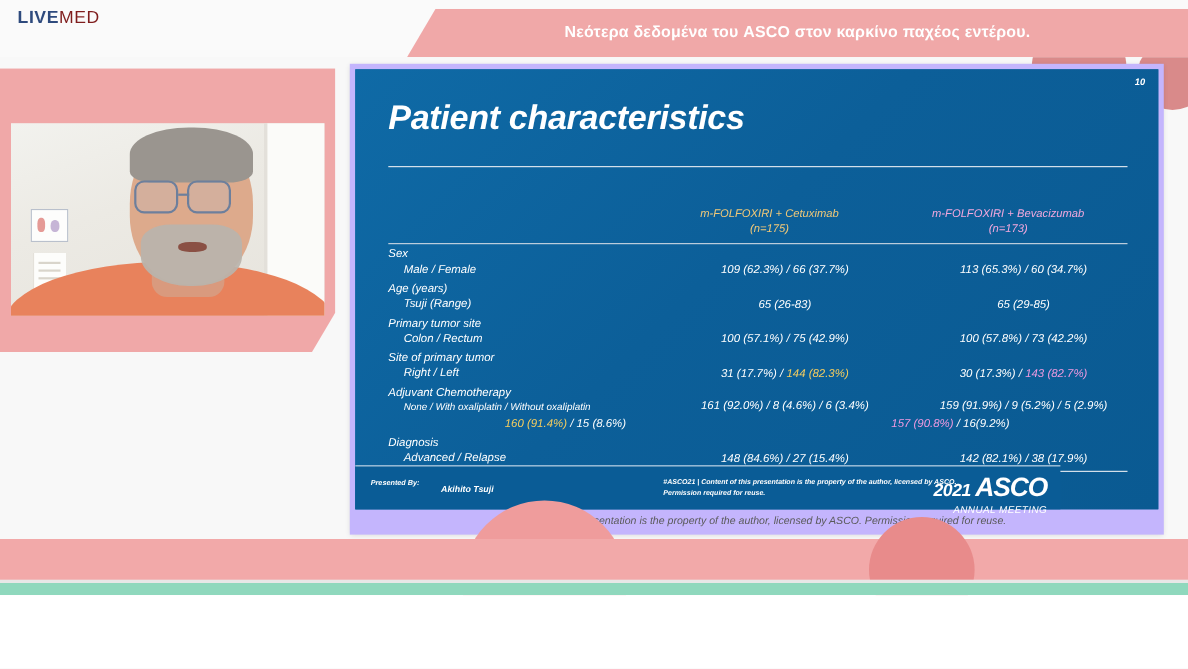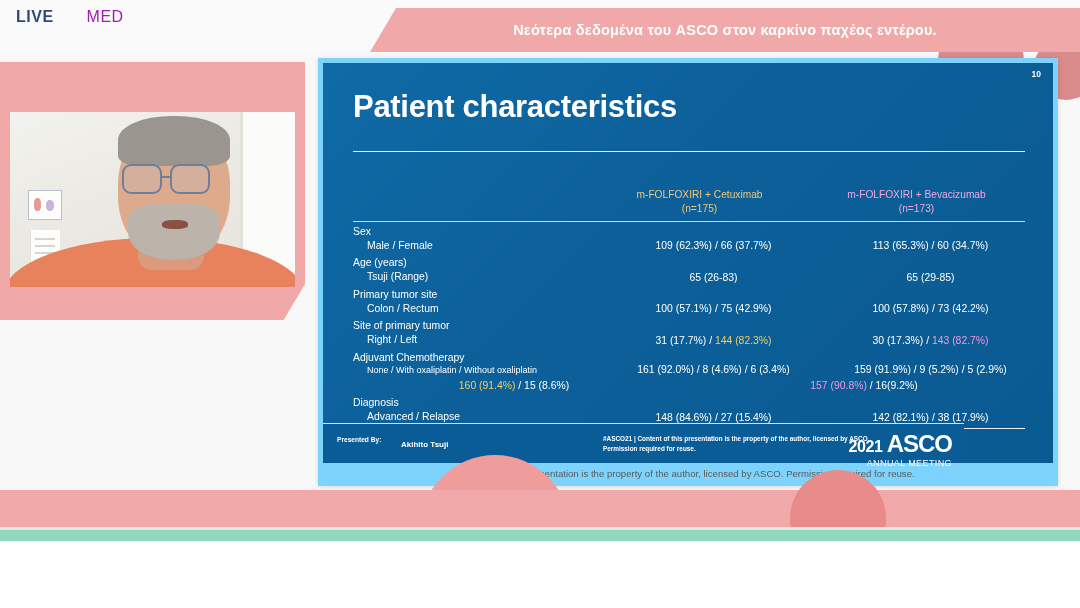--- a/index.html
+++ b/index.html
@@ -15,21 +15,21 @@
   .blob { position: absolute; border-radius: 50%; background: #d98a8a; }
   #blob-top-1 { width: 86px; height: 86px; left: 938px; top: 18px; }
   #blob-top-2 { width: 64px; height: 64px; left: 1034px; top: 36px; }
   #blob-bot-1 { width: 150px; height: 150px; left: 420px; top: 455px; background:#ef9c9c; }
   #blob-bot-2 { width: 96px;  height: 96px;  left: 790px; top: 470px; background:#e88b8b; }
 
   
   #topbar { position:absolute; left:0; top:0; width:1080px; height:52px; background:#fafafa; }
   #logo { position:absolute; left:16px; top:8px; font-size:16px; letter-spacing:.5px; }
   #logo .l1 { color:#2e4a7d; font-weight:bold; }
-  #logo .l2 { color:#a21caf; font-weight:normal;margin-left:33px; }
+  #logo .l2 { color:#7f1d1d; font-weight:normal; }
 
   #title-banner {
     position:absolute; left:370px; top:8px; width:710px; height:44px;
     background:#f0a8a8; color:#fff;
     display:flex; align-items:center; justify-content:center;
     font-size:14.5px; font-weight:bold; letter-spacing:.2px;
     clip-path: polygon(26px 0, 100% 0, 100% 100%, 0 100%);
   }
 
   
@@ -61,22 +61,22 @@
   .v-lens { position:absolute; top:52px; width:40px; height:30px; border:2.4px solid #6d7f9c;
             border-radius:9px; background:rgba(180,195,215,.22); }
   #v-lens-l { left:112px; } #v-lens-r { left:160px; }
   #v-bridge { position:absolute; left:152px; top:64px; width:10px; height:2.4px; background:#6d7f9c; }
   #speaker-name { position:absolute; left:0; top:282px; width:305px; height:40px;
                   background:#f0a8a8; color:#fff; font-size:19px; font-weight:bold;
                   display:flex; align-items:center; justify-content:center;
                   clip-path: polygon(0 0, 100% 0, 92% 100%, 0 100%); }
 
   
-  #slide-wrap { position:absolute; left:318px; top:58px; width:740px; height:428px; background:#7dd3fc;
-                box-shadow:0 1px 5px rgba(0,0,0,.12); }
+  #slide-wrap { position:absolute; left:318px; top:58px; width:740px; height:428px; background:#c4b5fd;
+                box-shadow:0 1px 5px rgba(0,0,0,.12);font-style:italic; }
   #slide { position:absolute; left:5px; top:5px; width:730px; height:400px; background:#0d639e;
            background-image: linear-gradient(135deg,#0f6aa6 0%,#0c5f99 45%,#0a5a92 100%); }
   #slide-num { position:absolute; right:12px; top:6px; color:#fff; font-size:8.5px; font-weight:bold; }
   #slide-title { position:absolute; left:30px; top:26px; color:#fff; font-size:31px;
                  font-weight:bold; letter-spacing:-.3px; }
 
   #tbl { position:absolute; left:30px; top:88px; width:672px; font-size:10.4px; color:#ffffff; }
   .rule { height:1.4px; background:#e9eef3; margin:0; }
   .rule.thin { height:1px; background:#cfd9e3; }
   .hdr { display:flex; padding:4px 0 5px 0;margin-top:32px; }

